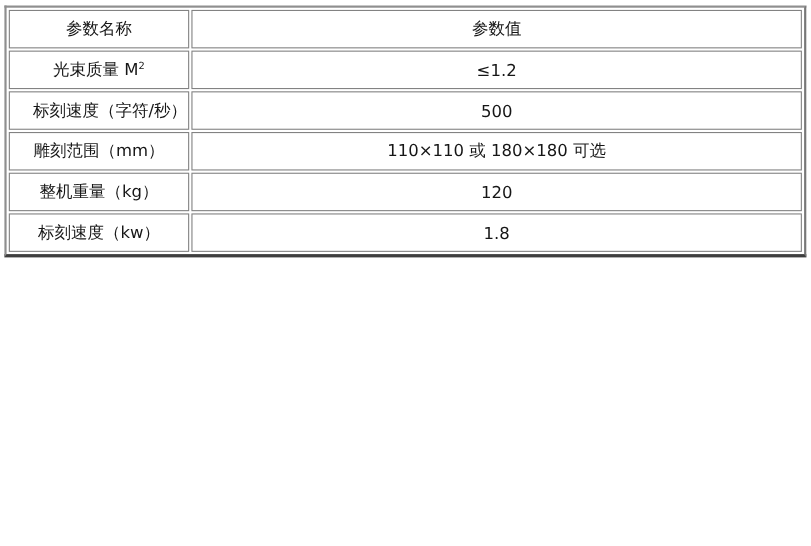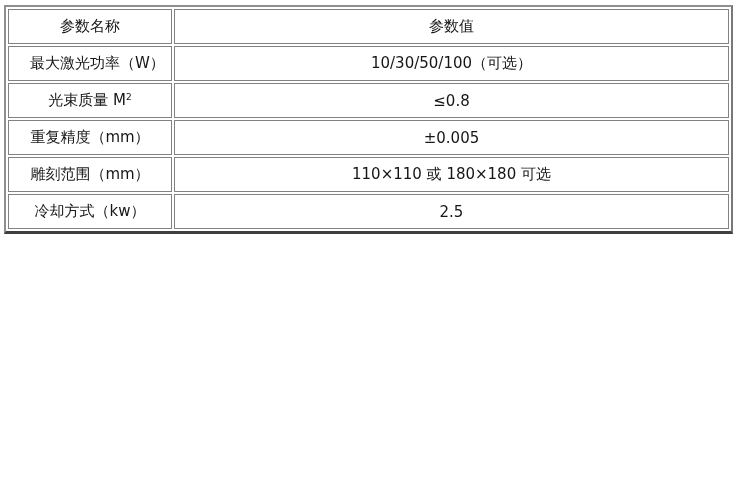--- a/index.html
+++ b/index.html
@@ -60,45 +60,45 @@
       <col class="c-label">
       <col class="c-value">
     </colgroup>
     <tbody>
       <tr>
         <td>参数名称</td>
         <td>参数值</td>
       </tr>
 
 
-      <tr>
-        <td>最大激光功率（W）</td>
-        <td>10/30/50/100（可选）</td>
-      </tr>
 
       <tr>
         <td><span>光束质量 M</span><sup class="label-sup">2</sup></td>
-        <td>≤0.8</td>
+        <td>≤1.2</td>
       </tr>
 
 
+      <tr>
+        <td>标刻速度（字符/秒）</td>
+        <td>500</td>
+      </tr>
 
-      <tr>
-        <td>重复精度（mm）</td>
-        <td>±0.005</td>
-      </tr>
 
       <tr>
         <td>雕刻范围（mm）</td>
         <td>110×110 或 180×180 可选</td>
       </tr>
 
 
+      <tr>
+        <td>整机重量（kg）</td>
+        <td>120</td>
+      </tr>
 
 
 
       <tr>
-        <td>冷却方式（kw）</td>
-        <td>2.5</td>
+        <td>标刻速度（kw）</td>
+        <td>1.8</td>
       </tr>
     </tbody>
   </table>
 </div>
 
 </body></html>

